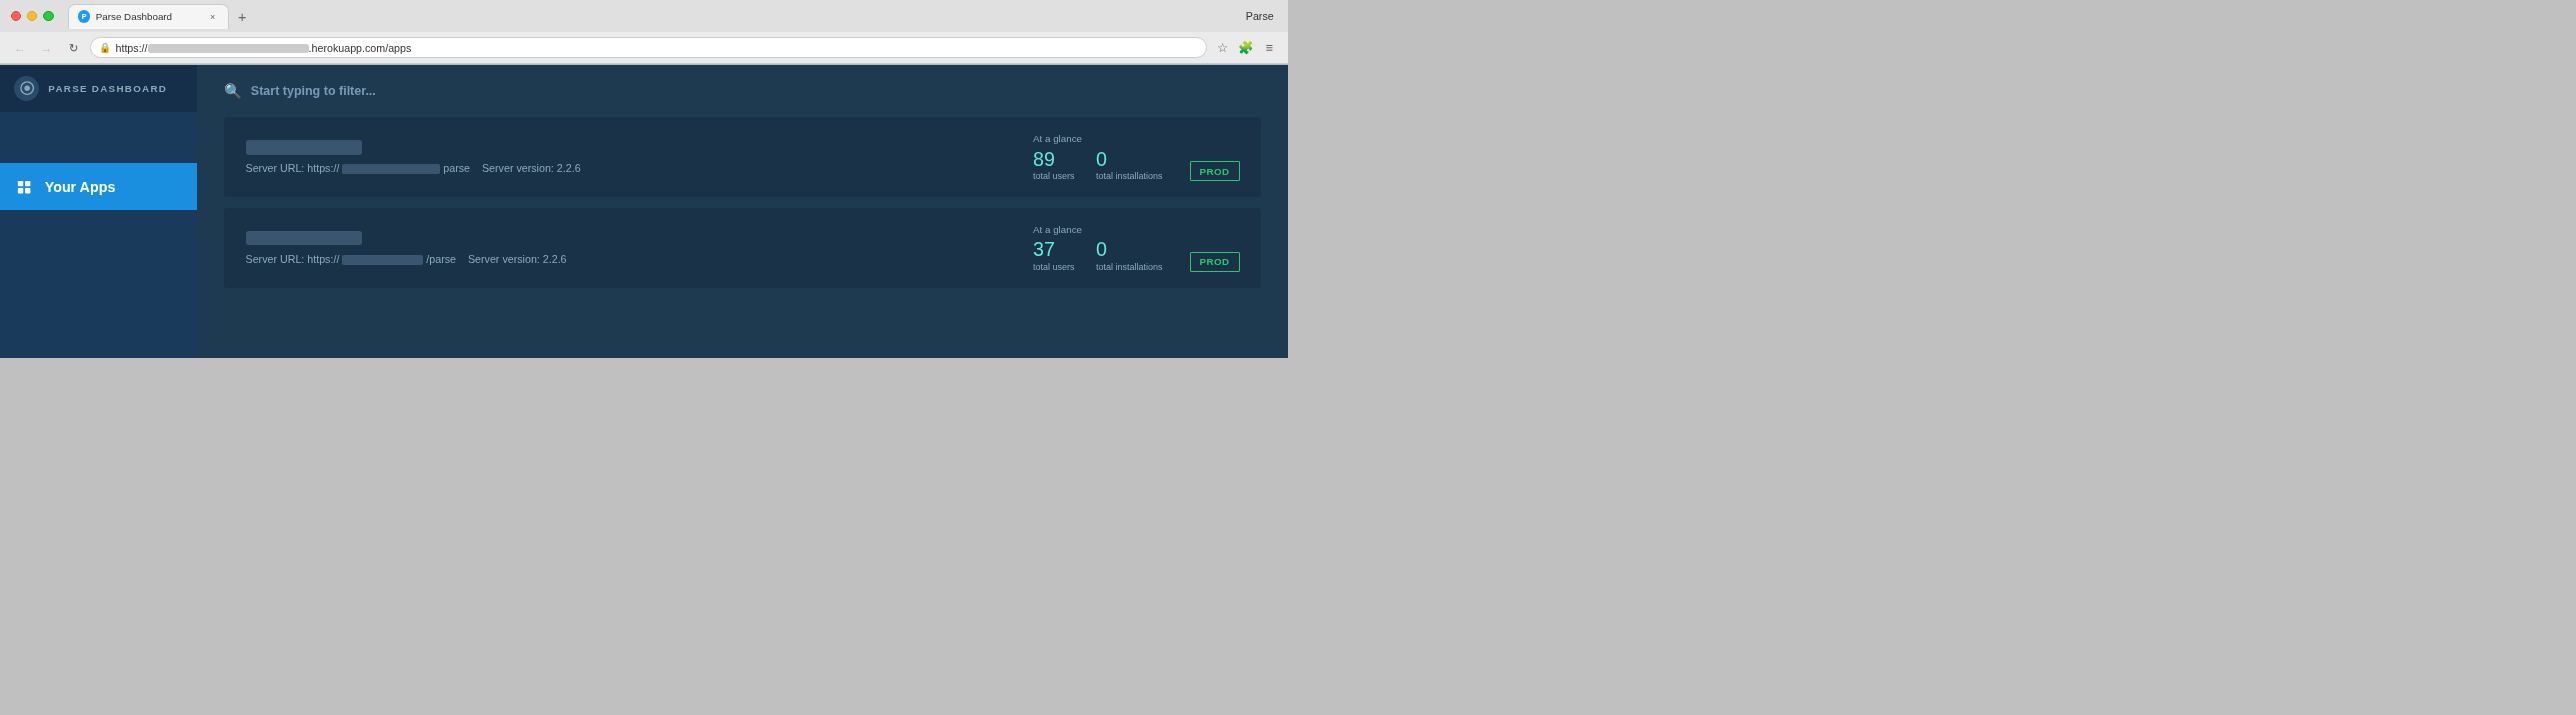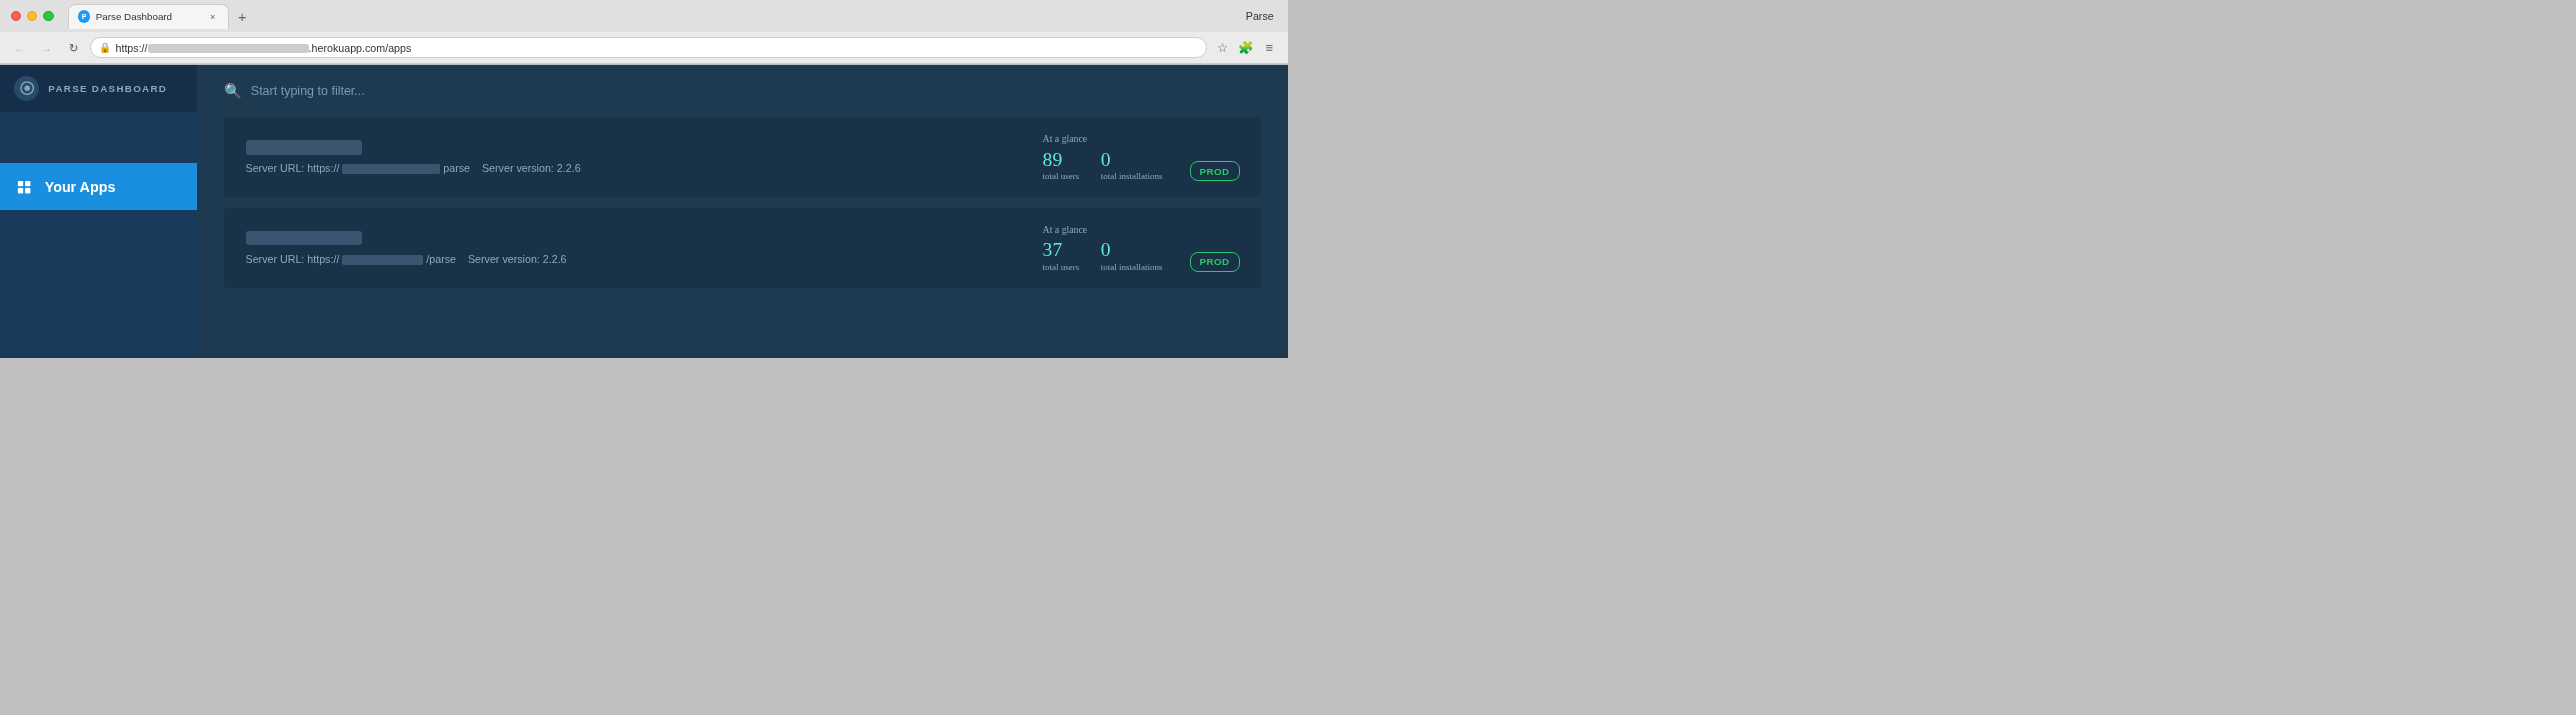--- a/index.html
+++ b/index.html
@@ -288,20 +288,21 @@
       font-size: 14.3px;
     }
 
     .filter-input {
       background: transparent;
       border: none;
       outline: none;
       color: #7a9ab5;
       font-size: 12.5px;
       width: 268px;
+      font-weight: bold;
     }
 
     .filter-input::placeholder {
       color: #7a9ab5;
     }
 
     
     .app-card {
       background: #1a3248;
       border-radius: 3.6px;
@@ -351,21 +352,20 @@
     }
 
     .app-card-right {
       display: flex;
       align-items: center;
       gap: 27px;
     }
 
     .at-a-glance {
       text-align: left;
-      font-family: Liberation Serif, serif;
     }
 
     .at-a-glance-label {
       font-size: 9.8px;
       color: #8aaabb;
       margin-bottom: 5.4px;
     }
 
     .at-a-glance-stats {
       display: flex;
@@ -386,21 +386,21 @@
 
     .stat-label {
       font-size: 9px;
       color: #8aaabb;
       margin-top: 1.8px;
     }
 
     .prod-badge {
       border: 1.3px solid #28c96a;
       color: #28c96a;
-      border-radius: 8px;
+      border-radius: 1px;
       padding: 3.6px 9px;
       font-size: 9.8px;
       font-weight: 600;
       letter-spacing: 0.4px;
       margin-top: 28px;
     }
   </style>
 </head>
 <body>
 

